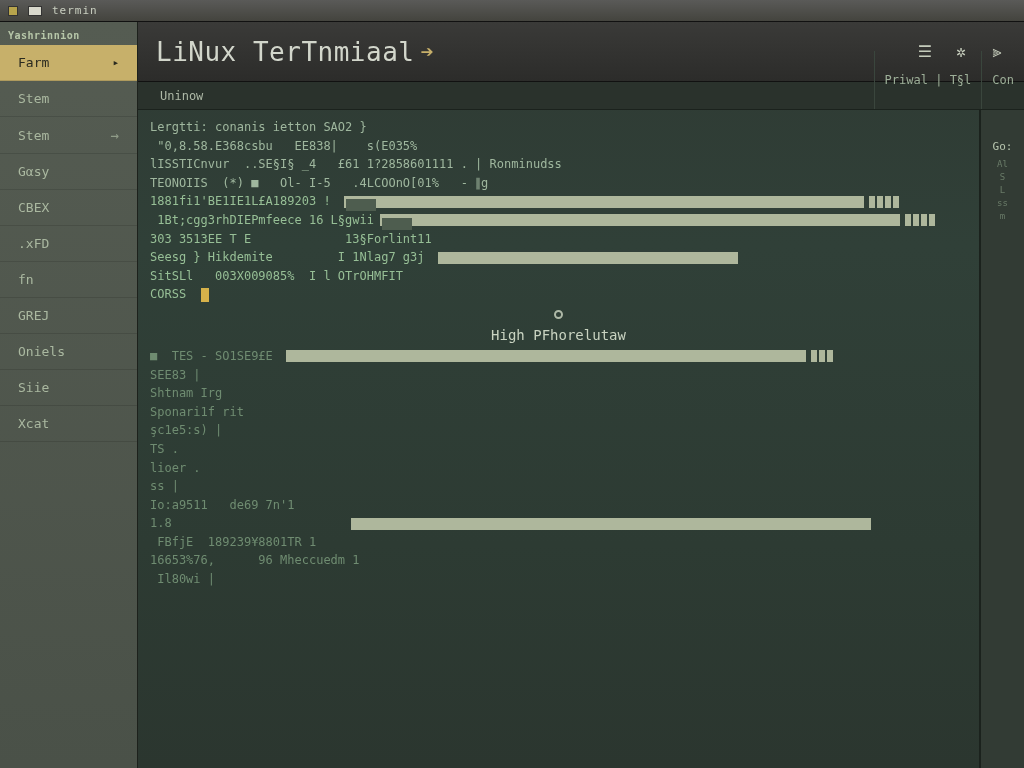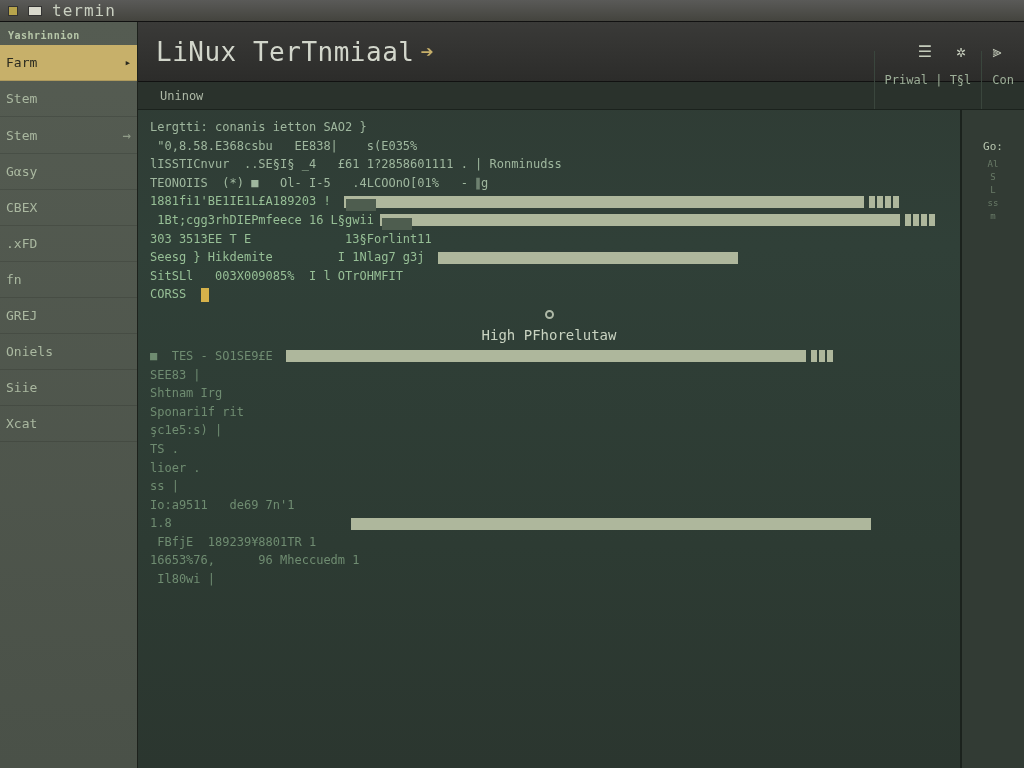--- a/index.html
+++ b/index.html
@@ -6,40 +6,40 @@
 html, body { width: 1024px; height: 768px; overflow: hidden; font-family: "DejaVu Sans Mono", monospace; background: #2a3028; }
 
 .window-chrome {
   height: 22px;
   background: linear-gradient(#5a5a58, #44443e);
   display: flex; align-items: center; padding: 0 8px; gap: 10px;
   border-bottom: 1px solid #111;
 }
 .chrome-sq { width: 10px; height: 10px; background: #b7a44c; border: 1px solid #333; }
 .chrome-sq2 { width: 14px; height: 10px; background: #d8d8cc; border: 1px solid #333; }
-.chrome-title { font-size: 16px; color: #c9cfc0; letter-spacing: 1px; }
+.chrome-title { font-size: 11px; color: #c9cfc0; letter-spacing: 1px; }
 
 .app {
   display: flex;
   height: calc(768px - 22px);
   background: #2a3028;
 }
 
 .sidebar {
   width: 138px;
   background: linear-gradient(#555c52, #4a5148);
   border-right: 1px solid #1d211c;
   display: flex; flex-direction: column;
   padding-top: 4px;
 }
 .sidebar .hdr {
   font-size: 10px; color: #b7c7a9; padding: 4px 8px; letter-spacing: .5px; font-weight: bold;
 }
 .sidebar .item {
-  padding: 10px 6px;
+  padding: 10px 18px;
   font-size: 13px;
   color: #aab8a0;
   border-bottom: 1px solid rgba(0,0,0,.12);
   display: flex; justify-content: space-between; align-items: center;
 }
 .sidebar .item.active {
   background: #c7b06a;
   color: #2a2a20;
 }
 .sidebar .item .caret { font-size: 11px; }
@@ -99,21 +99,21 @@
 }
 .bar.long { width: 520px; }
 .bar.med { width: 300px; }
 .bar.seg::after { content:""; display:inline-block; width:30px; height:12px; background:#4e5d4f; margin-left:2px; vertical-align:middle;}
 .tick { display:inline-block; width:6px; height:12px; background:#aeb79c; margin-left:1px; vertical-align:middle;}
 .ticks { display:inline-flex; gap:1px; vertical-align:middle; margin-left:4px;}
 
 .cursor { display:inline-block; width:8px; height:14px; background:#d6b24a; vertical-align:middle; }
 
 .rightpanel {
-  width: 63px;
+  width: 44px;
   background: #323b34;
   border-left: 1px solid #1b221d;
   padding-top: 30px;
   font-size: 9px; color:#8ca388; text-align:center;
 }
 .rightpanel .h { color:#b8c6af; font-size:11px; margin-bottom:6px;}
 .rightpanel .row { opacity:.6; margin:3px 0;}
 
 .mainwrap { display:flex; flex:1; min-height:0;}
 </style>

